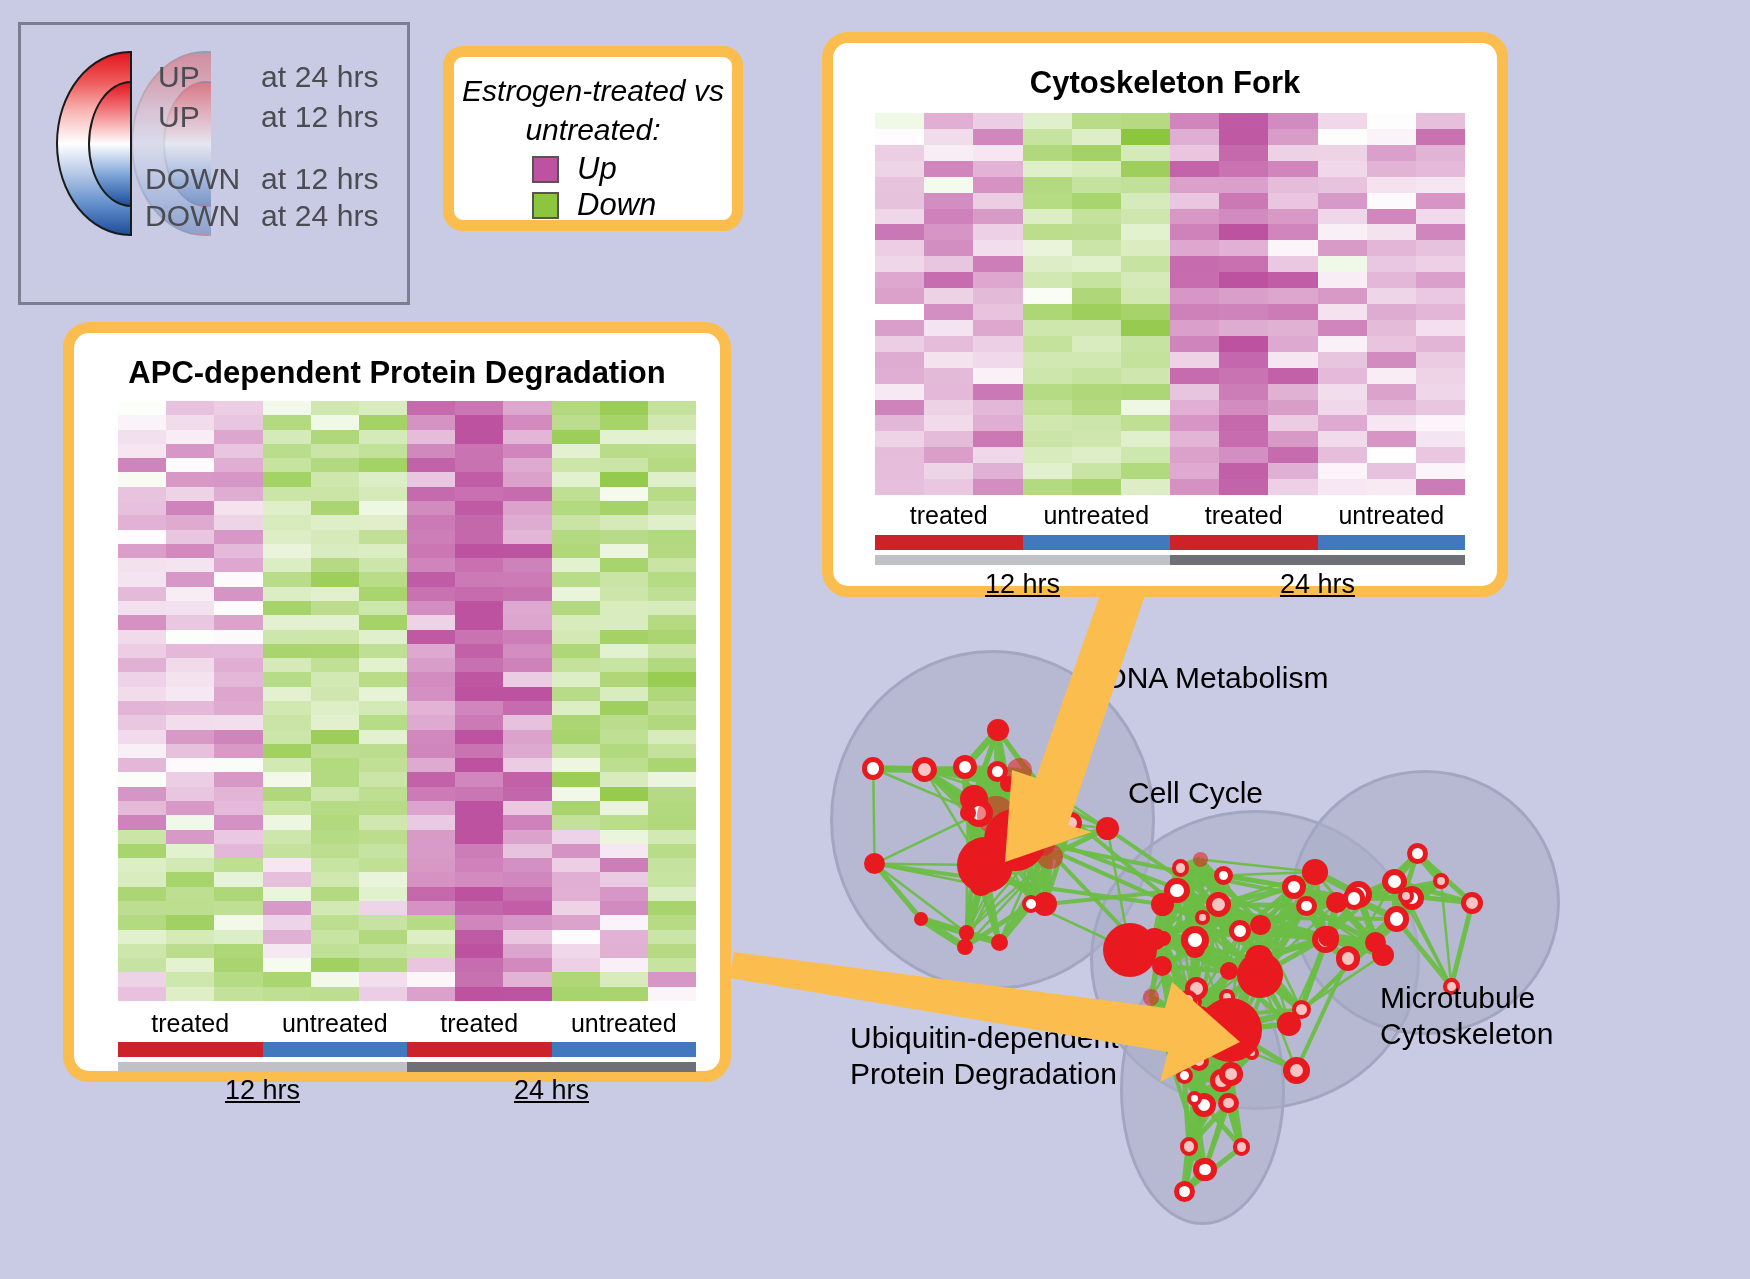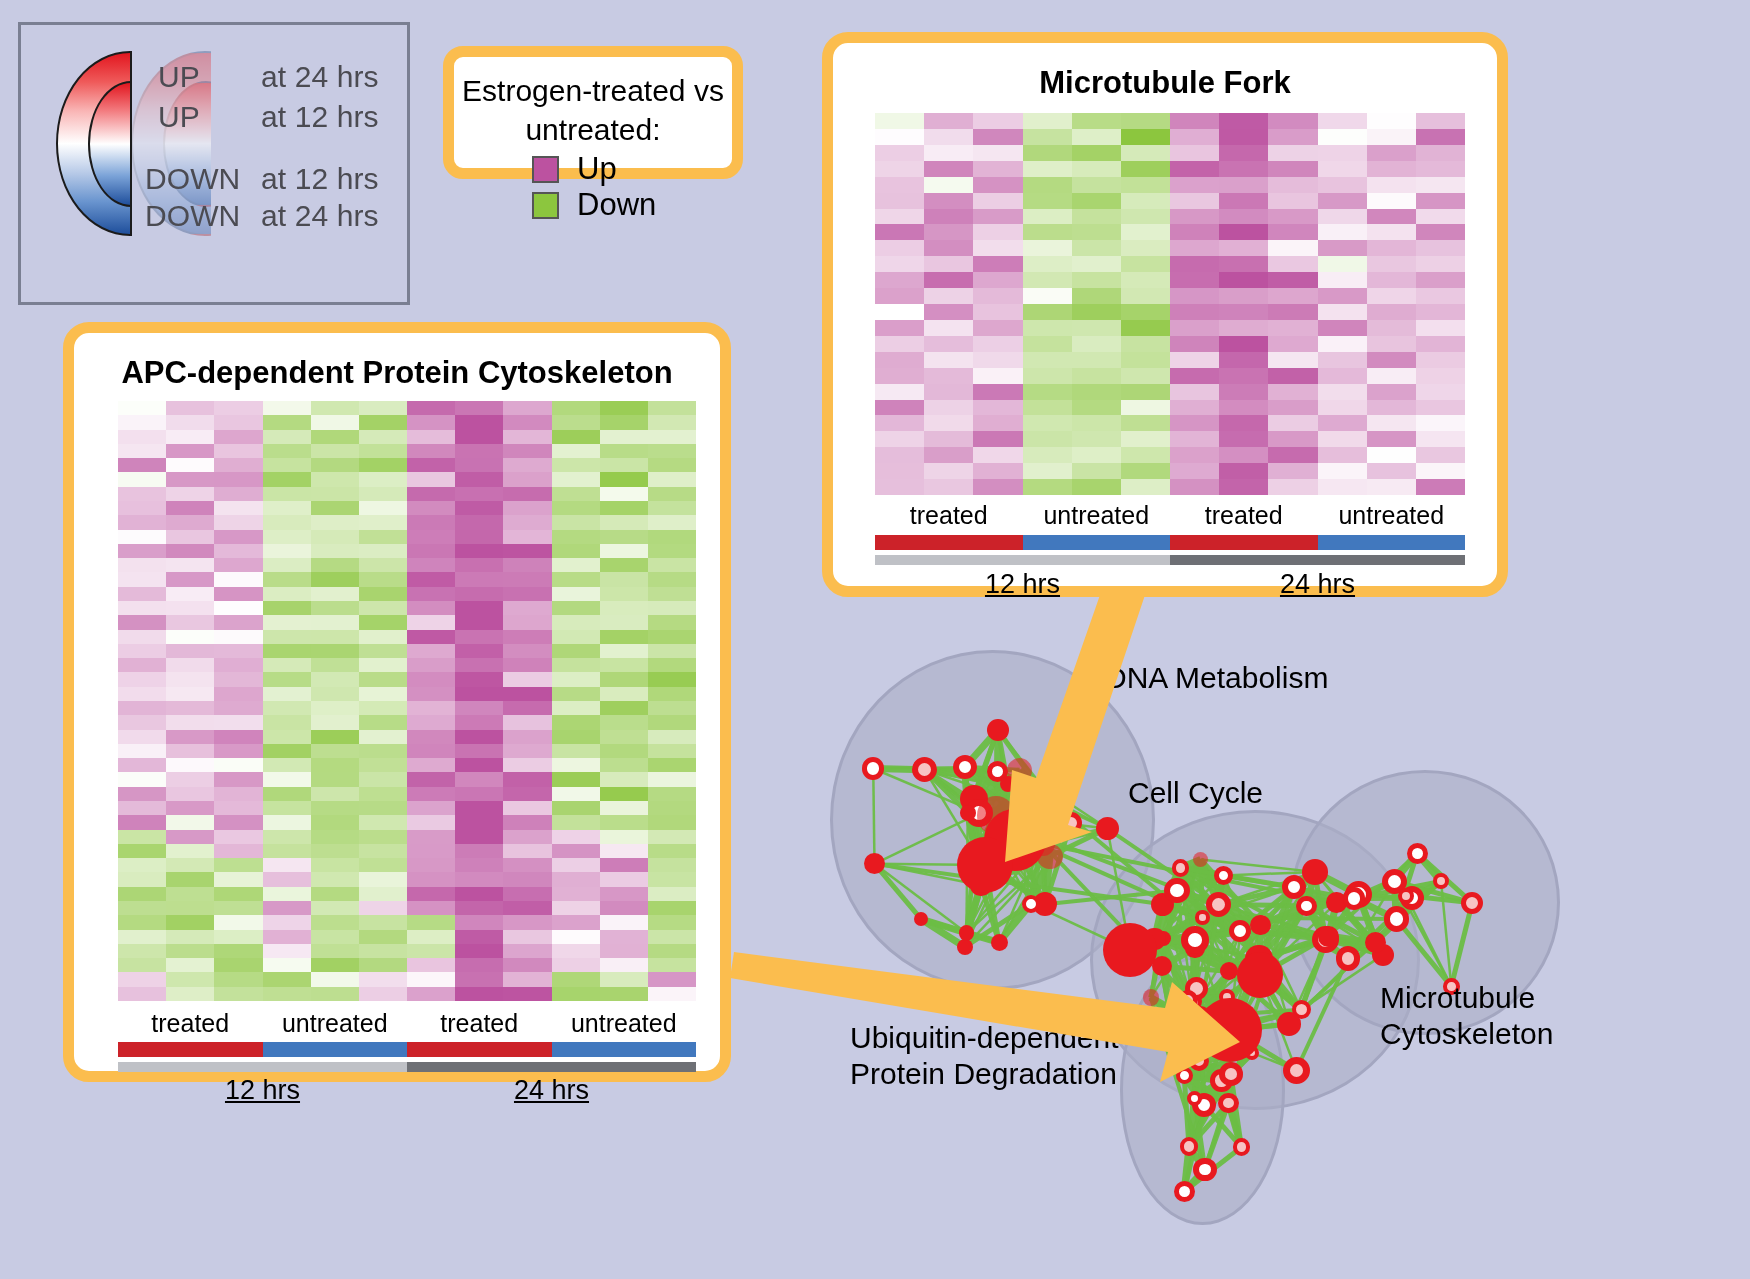--- a/index.html
+++ b/index.html
@@ -52,21 +52,21 @@
     position:absolute;left:0;top:214px;width:392px;text-align:center;
     color:#4b4b52;font-size:30px;line-height:38px;
   }
   .panel{
     position:absolute;
     background:#ffffff;
     border:11px solid #fbbd4e;
     border-radius:26px;
     box-sizing:border-box;
   }
-  #legend-panel{left:443px;top:46px;width:300px;height:133px;border-radius:20px;}
+  #legend-panel{left:443px;top:46px;width:300px;height:185px;border-radius:20px;font-style:italic;}
   #legend-title{
     position:absolute;left:0;top:14px;width:100%;text-align:center;
     font-size:30px;color:#000;line-height:39px;
   }
   .legend-row{position:absolute;display:flex;align-items:center;gap:18px;left:78px;}
   .legend-swatch{width:27px;height:27px;border:2.5px solid #555;box-sizing:border-box;}
   .legend-text{font-size:31px;color:#000;}
 
   #rf-panel{left:822px;top:32px;width:686px;height:565px;}
   #apc-panel{left:63px;top:322px;width:668px;height:760px;}
@@ -134,21 +134,21 @@
     <span class="legend-swatch" id="sw-up" style="background: rgb(188, 82, 160);"></span>
     <span class="legend-text">Up</span>
   </div>
   <div class="legend-row" style="top:130px;">
     <span class="legend-swatch" id="sw-down" style="background: rgb(140, 198, 62);"></span>
     <span class="legend-text">Down</span>
   </div>
 </div>
 
 <div class="panel" id="rf-panel">
-  <div class="panel-title" style="top:22px;">Microtubule Fork</div>
+  <div class="panel-title" style="top:22px;">Cytoskeleton Fork</div>
 
   <div class="heat" id="rf-heat" style="left: 42px; top: 70px; width: 590px; height: 382px; grid-template-columns: repeat(12, 1fr); grid-template-rows: repeat(24, 1fr);">
       <div style="background:rgb(240,248,230)"></div>
       <div style="background:rgb(224,175,211)"></div>
       <div style="background:rgb(236,205,228)"></div>
       <div style="background:rgb(225,240,204)"></div>
       <div style="background:rgb(184,220,135)"></div>
       <div style="background:rgb(181,218,131)"></div>
       <div style="background:rgb(208,133,188)"></div>
       <div style="background:rgb(191,90,165)"></div>
@@ -450,21 +450,21 @@
       <div style="background:#bfc1c6"></div>
       <div style="background:#6e7075"></div>
     </div>
   <div class="tlbls" style="left:42px;top:526px;width:590px;">
     <span>12 hrs</span>
     <span>24 hrs</span>
   </div>
 </div>
 
 <div class="panel" id="apc-panel">
-  <div class="panel-title" style="top:22px;">APC-dependent Protein Cytoskeleton</div>
+  <div class="panel-title" style="top:22px;">APC-dependent Protein Degradation</div>
 
   <div class="heat" id="apc-heat" style="left: 44px; top: 68px; width: 578px; height: 600px; grid-template-columns: repeat(12, 1fr); grid-template-rows: repeat(42, 1fr);">
       <div style="background:rgb(252,254,250)"></div>
       <div style="background:rgb(231,193,221)"></div>
       <div style="background:rgb(236,205,228)"></div>
       <div style="background:rgb(243,249,234)"></div>
       <div style="background:rgb(208,232,176)"></div>
       <div style="background:rgb(217,236,192)"></div>
       <div style="background:rgb(197,106,173)"></div>
       <div style="background:rgb(202,118,180)"></div>

